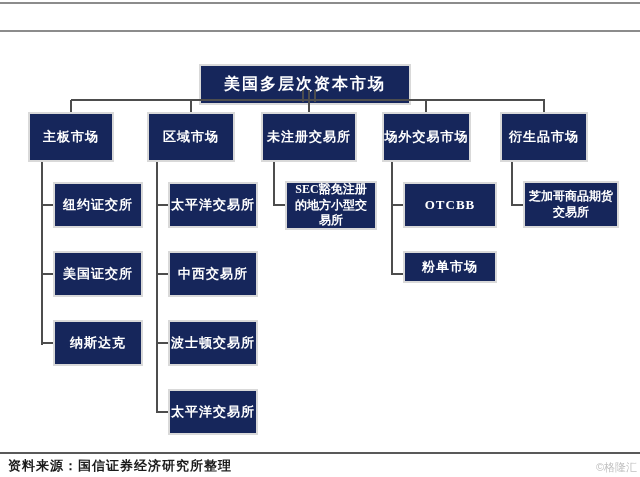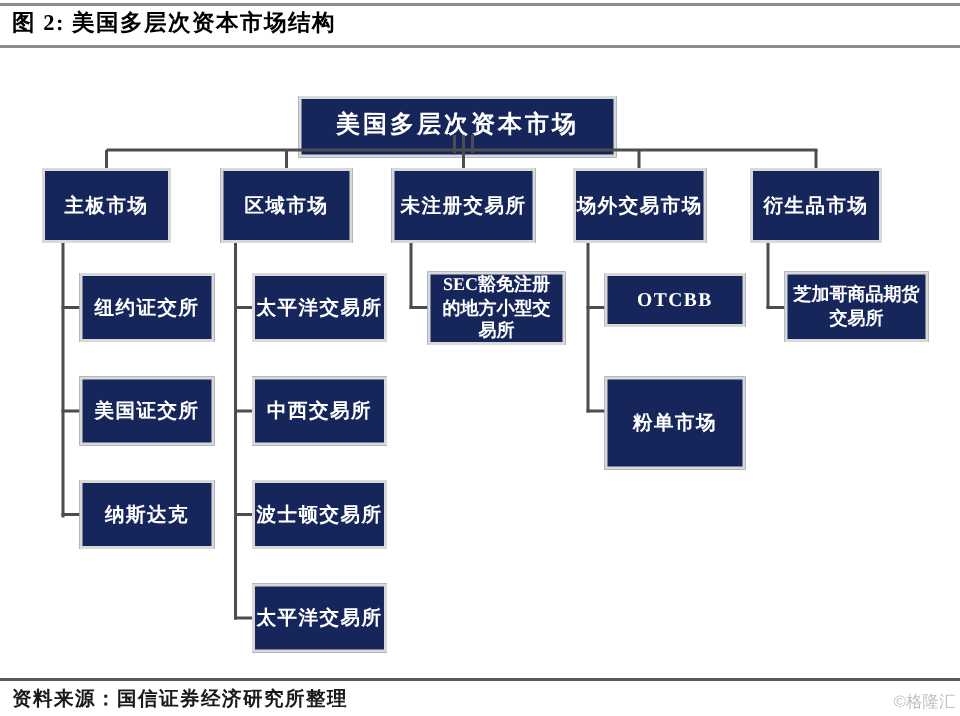--- a/index.html
+++ b/index.html
@@ -47,21 +47,20 @@
     font-family:"Liberation Sans","DejaVu Sans",sans-serif;
     white-space:nowrap;
   }
 </style>
 </head>
 <body>
 
 <div class="figure">
 
   <div class="rule" style="top:2px;height:2px;"></div>
-  <div class="fig-title">图 2: 美国多层次资本市场结构</div>
   <div class="rule" style="top:30px;height:2px;"></div>
 
   <div class="node root" style="left:199px;top:49px;width:212px;height:41px;">美国多层次资本市场</div>
 
   <div class="line" style="left:302px;top:90px;width:2px;height:12px;"></div>
   <div class="line" style="left:308px;top:90px;width:2px;height:22px;"></div>
   <div class="line" style="left:314px;top:90px;width:2px;height:12px;"></div>
 
   <div class="line" style="left:71px;top:99px;width:474px;height:2px;"></div>
 
@@ -102,22 +101,22 @@
   <div class="node" style="left:53px;top:251px;width:90px;height:46px;">美国证交所</div>
   <div class="node" style="left:53px;top:320px;width:90px;height:46px;">纳斯达克</div>
 
   <div class="node" style="left:168px;top:182px;width:90px;height:46px;">太平洋交易所</div>
   <div class="node" style="left:168px;top:251px;width:90px;height:46px;">中西交易所</div>
   <div class="node" style="left:168px;top:320px;width:90px;height:46px;">波士顿交易所</div>
   <div class="node" style="left:168px;top:389px;width:90px;height:46px;">太平洋交易所</div>
 
   <div class="node small" style="left:285px;top:181px;width:92px;height:49px;">SEC豁免注册的地方小型交易所</div>
 
-  <div class="node" style="left:403px;top:182px;width:94px;height:36px;">OTCBB</div>
-  <div class="node" style="left:403px;top:251px;width:94px;height:62px;">粉单市场</div>
+  <div class="node" style="left:403px;top:182px;width:94px;height:46px;">OTCBB</div>
+  <div class="node" style="left:403px;top:251px;width:94px;height:32px;">粉单市场</div>
 
   <div class="node small" style="left:523px;top:181px;width:96px;height:47px;">芝加哥商品期货交易所</div>
 
   <div class="rule" style="top:452px;height:2px;background:#595959;"></div>
   <div class="src-line">资料来源：国信证券经济研究所整理</div>
   <div class="watermark">©格隆汇</div>
 
 </div>
 
 </body></html>

